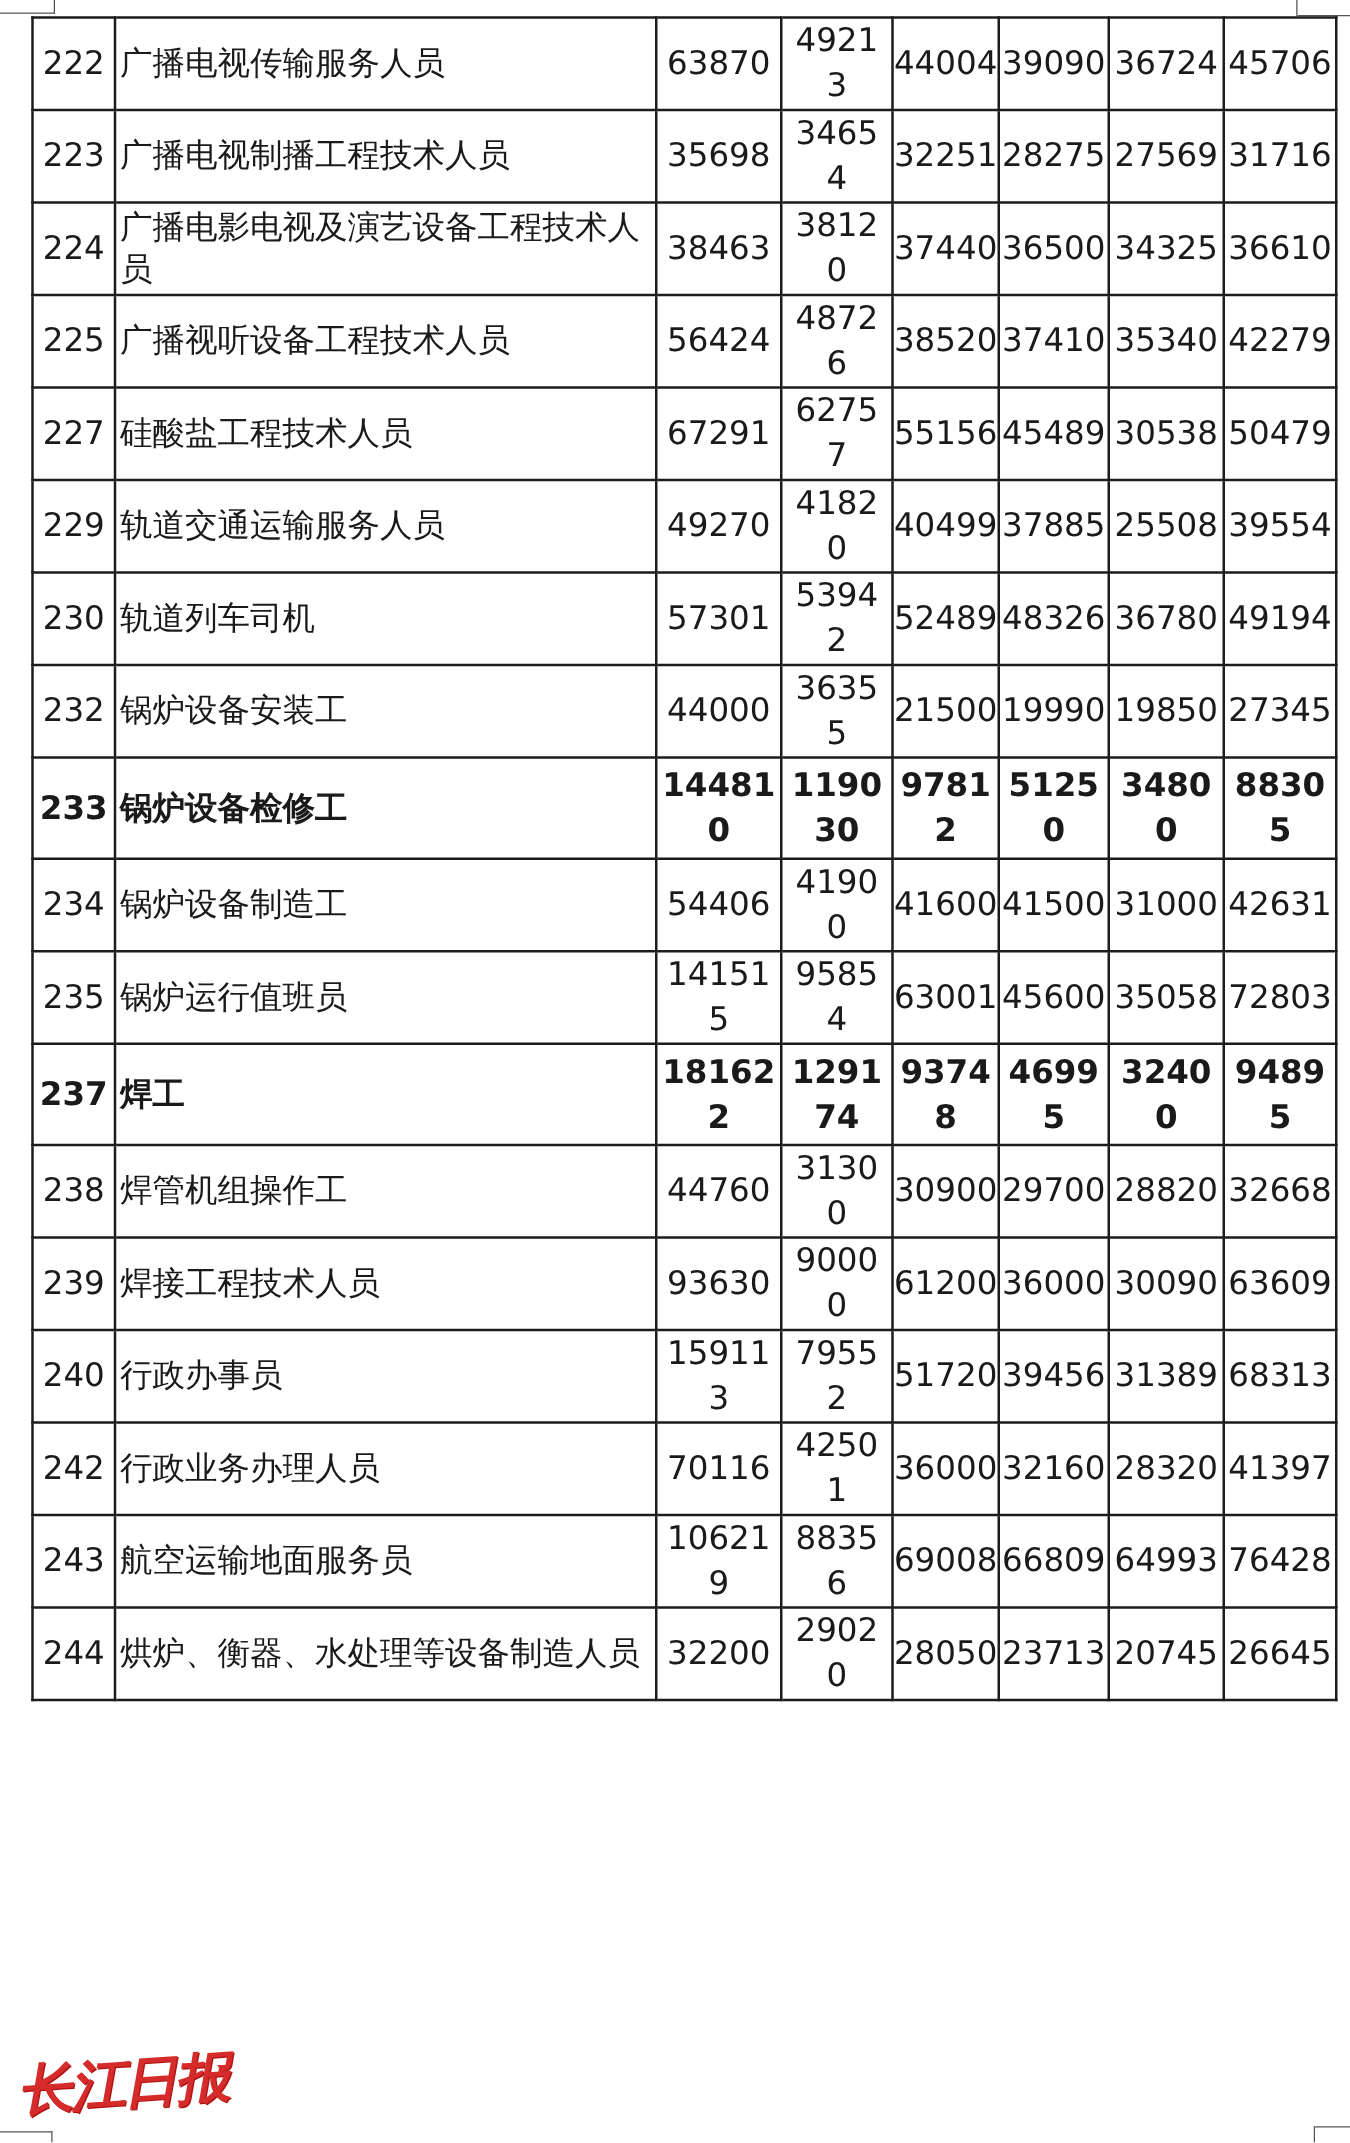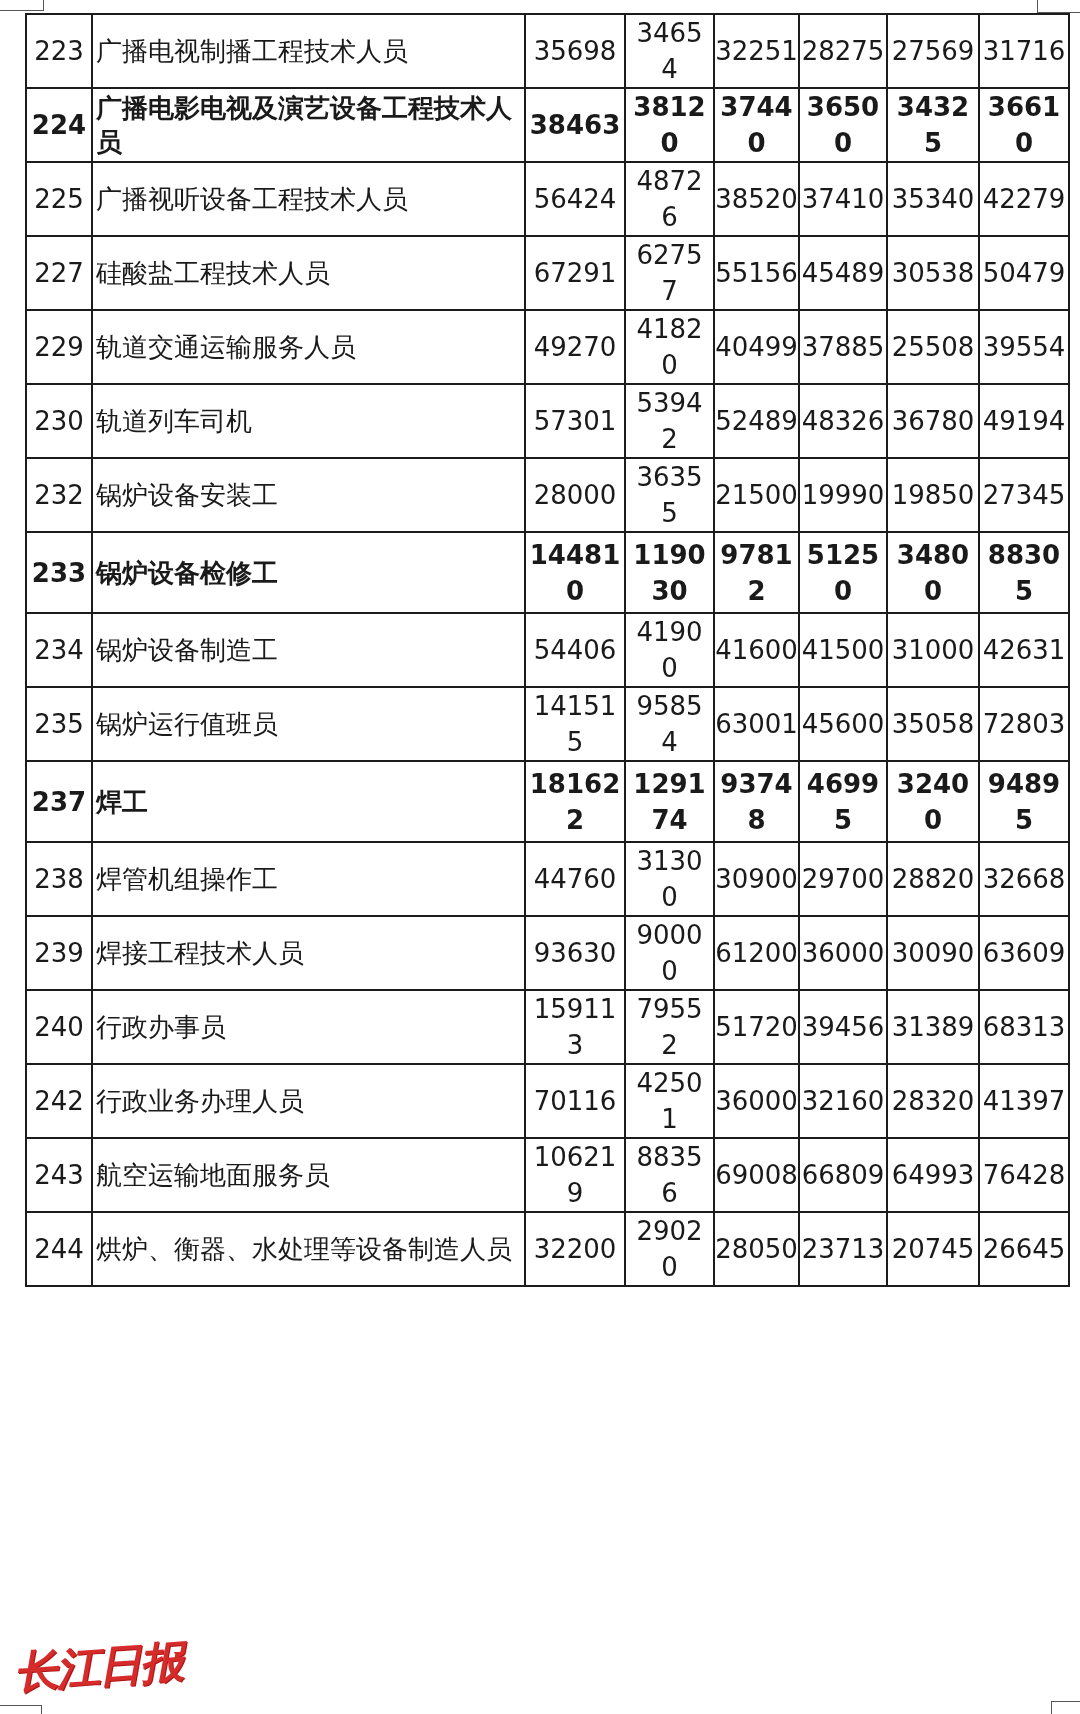--- a/index.html
+++ b/index.html
@@ -15,21 +15,21 @@
   .crop-v4 { position:absolute; right:28px; bottom:0; width:1px; height:13px; background:#555; }
 
   table.salary { position:absolute; left:25px; top:13px; border-collapse:collapse;
                  table-layout:fixed; width:1043px; }
   table.salary td { border:2.5px solid #1c1c1c; padding:0; font-size:26px; line-height:36px;
                     text-align:center; vertical-align:middle; overflow:hidden; }
   table.salary td.name { text-align:left; padding-left:3px; letter-spacing:0px; line-height:34px; }
   table.salary td.num { word-break:break-all; }
   table.salary td.narrow { padding:0 6px; }
   tr.r { height:44.6px; }
-  tr.t224 { height:73px;font-weight:bold; }
+  tr.t224 { height:73px; }
   tr.tall { height:81px;font-weight:bold; }
 
   .watermark { position:absolute; left:14px; top:1638px; font-family:"DejaVu Serif",serif;
                font-size:44px; font-weight:bold; font-style:italic; color:#d21a1a;
                letter-spacing:-2px; opacity:0.92; transform:rotate(-4deg);
                text-shadow:1px 1px 0 #a00; }
 </style>
 </head>
 <body>
 
@@ -48,20 +48,30 @@
       <col style="width:433px">
     <col style="width:100px">
       <col style="width:89px">
       <col style="width:85px">
     <col style="width:88px">
       <col style="width:92px">
       <col style="width:90px">
   </colgroup>
   <tbody id="tbody">
       <tr class="r">
+        <td>222</td>
+        <td class="name">广播电视传输服务人员</td>
+        <td class="num">63870</td>
+        <td class="num narrow">49213</td>
+        <td class="num">44004</td>
+        <td class="num">39090</td>
+        <td class="num">36724</td>
+        <td class="num">45706</td>
+      </tr>
+      <tr class="r">
         <td>223</td>
         <td class="name">广播电视制播工程技术人员</td>
         <td class="num">35698</td>
         <td class="num narrow">34654</td>
         <td class="num">32251</td>
         <td class="num">28275</td>
         <td class="num">27569</td>
         <td class="num">31716</td>
       </tr>
       <tr class="t224">
@@ -110,21 +120,21 @@
         <td class="num">57301</td>
         <td class="num narrow">53942</td>
         <td class="num">52489</td>
         <td class="num">48326</td>
         <td class="num">36780</td>
         <td class="num">49194</td>
       </tr>
       <tr class="r">
         <td>232</td>
         <td class="name">锅炉设备安装工</td>
-        <td class="num">28000</td>
+        <td class="num">44000</td>
         <td class="num narrow">36355</td>
         <td class="num">21500</td>
         <td class="num">19990</td>
         <td class="num">19850</td>
         <td class="num">27345</td>
       </tr>
       <tr class="tall">
         <td>233</td>
         <td class="name">锅炉设备检修工</td>
         <td class="num">144810</td>

